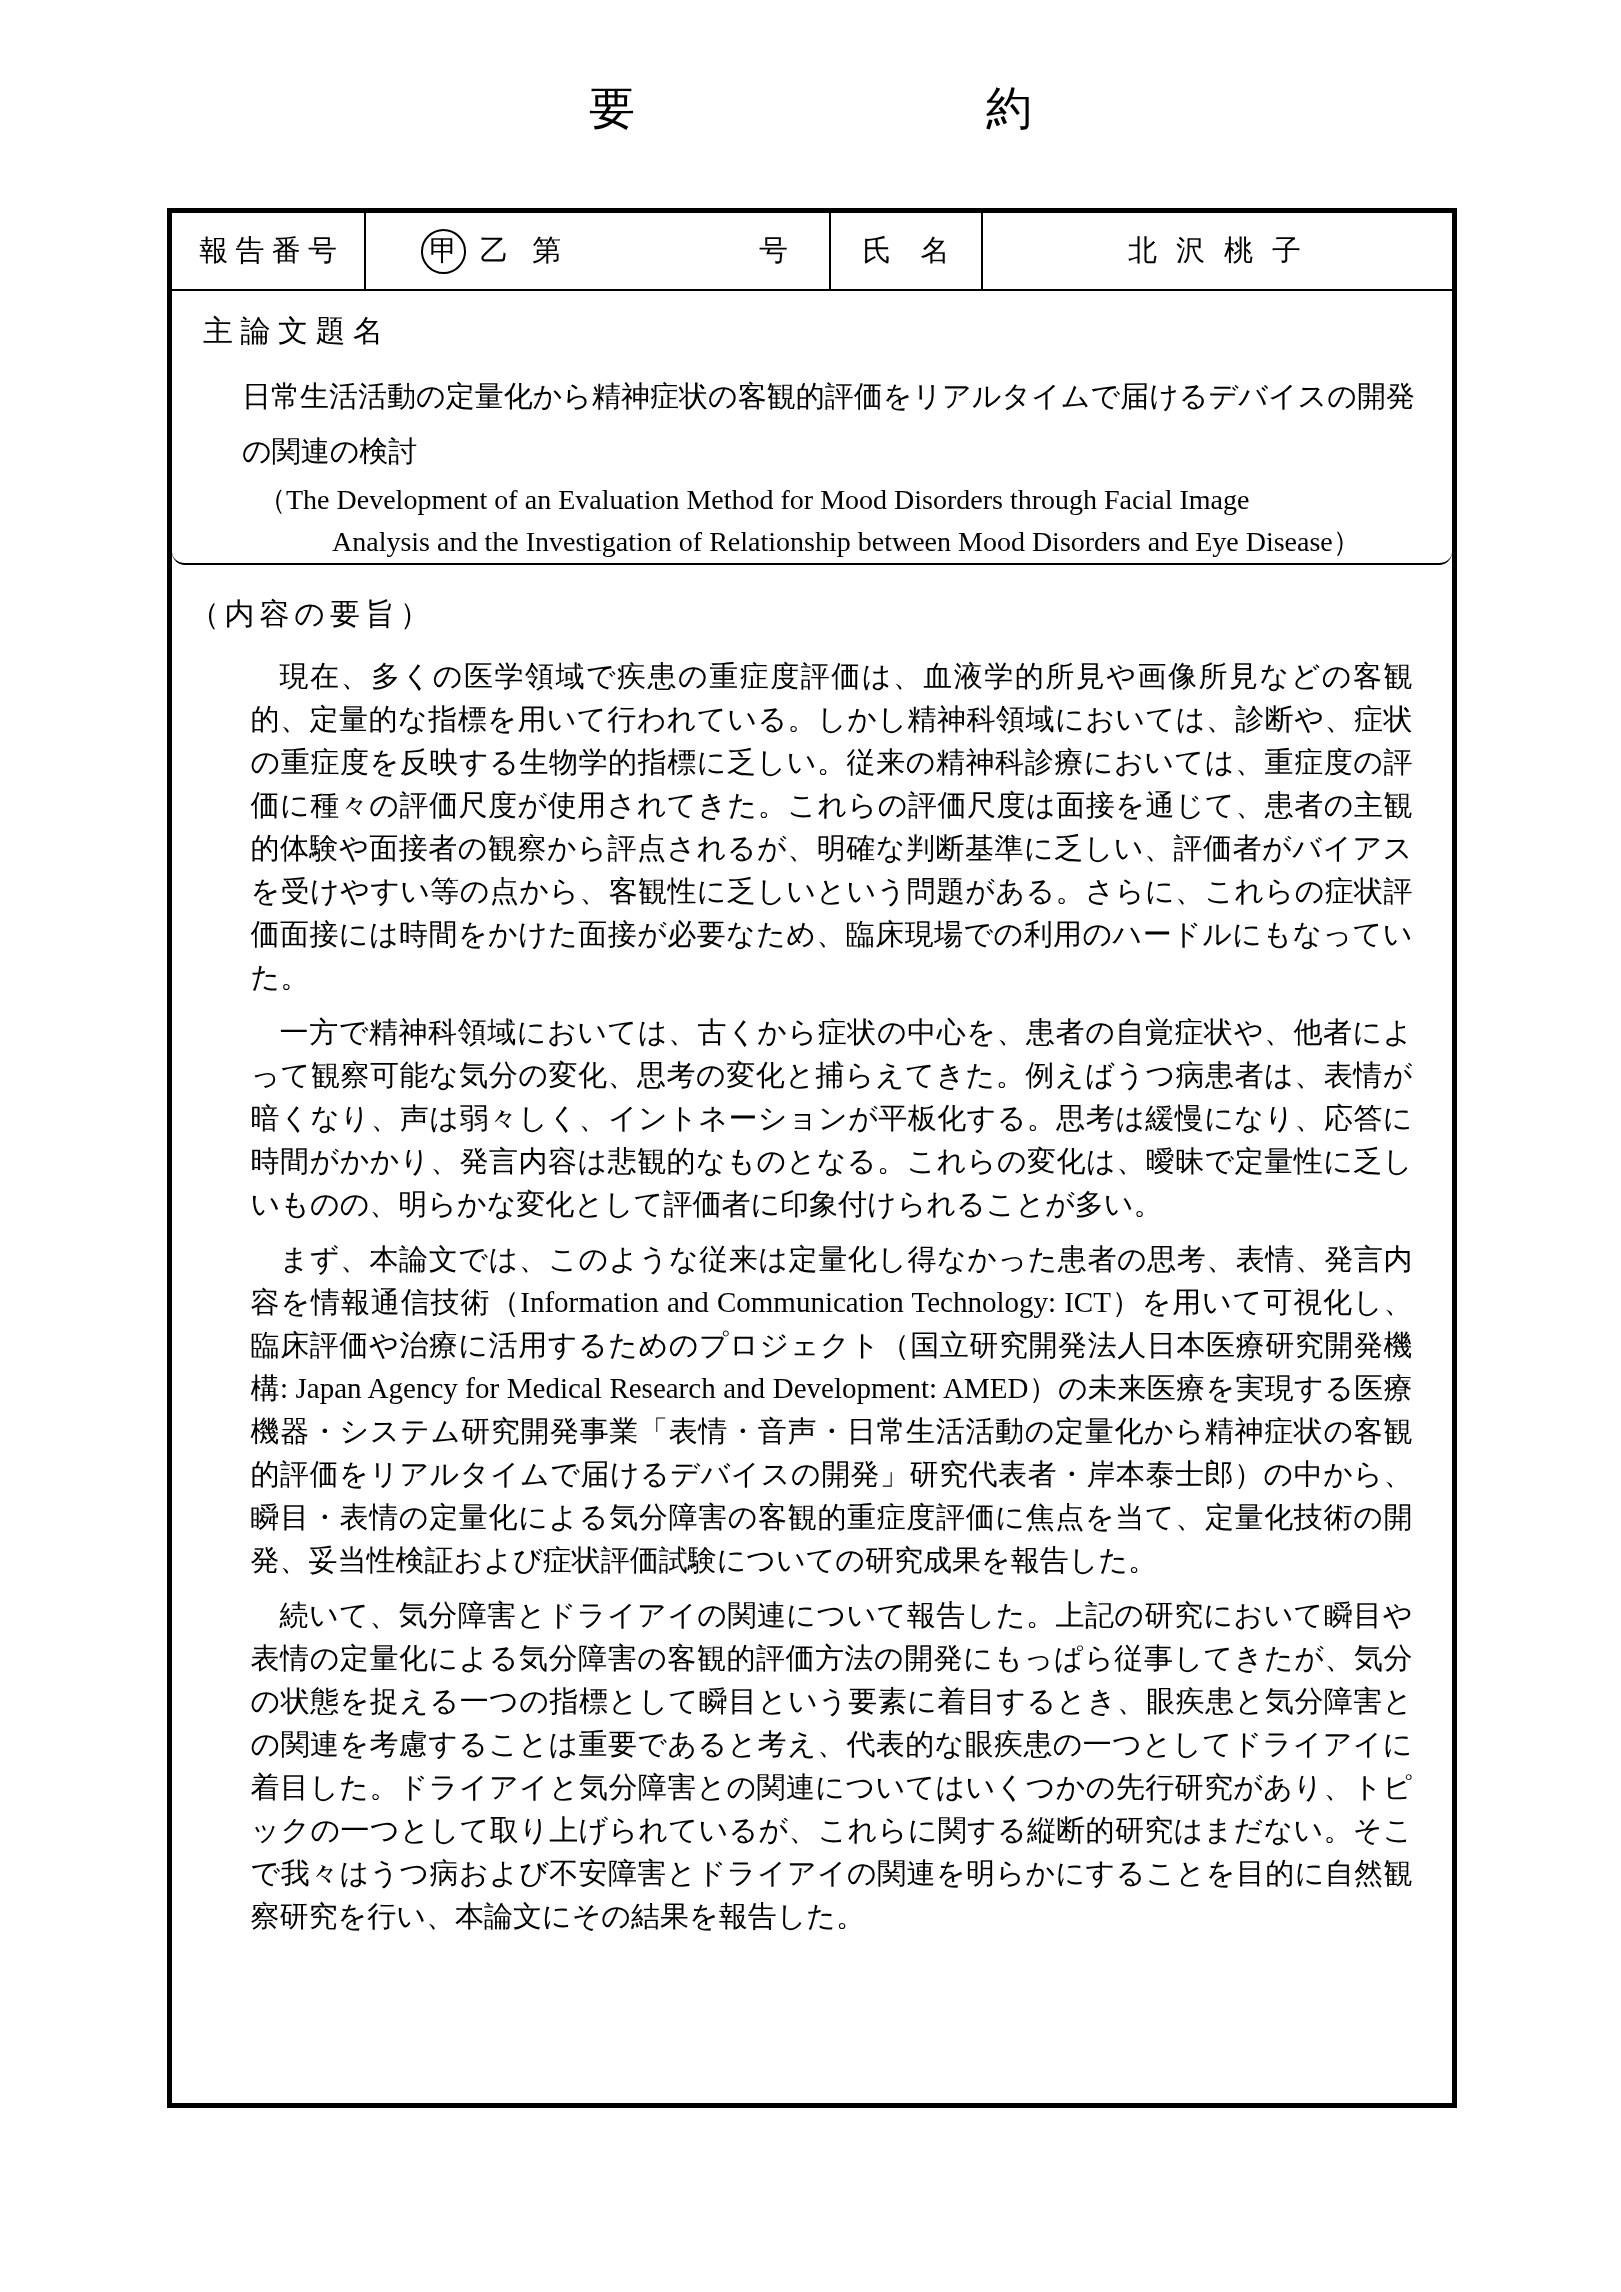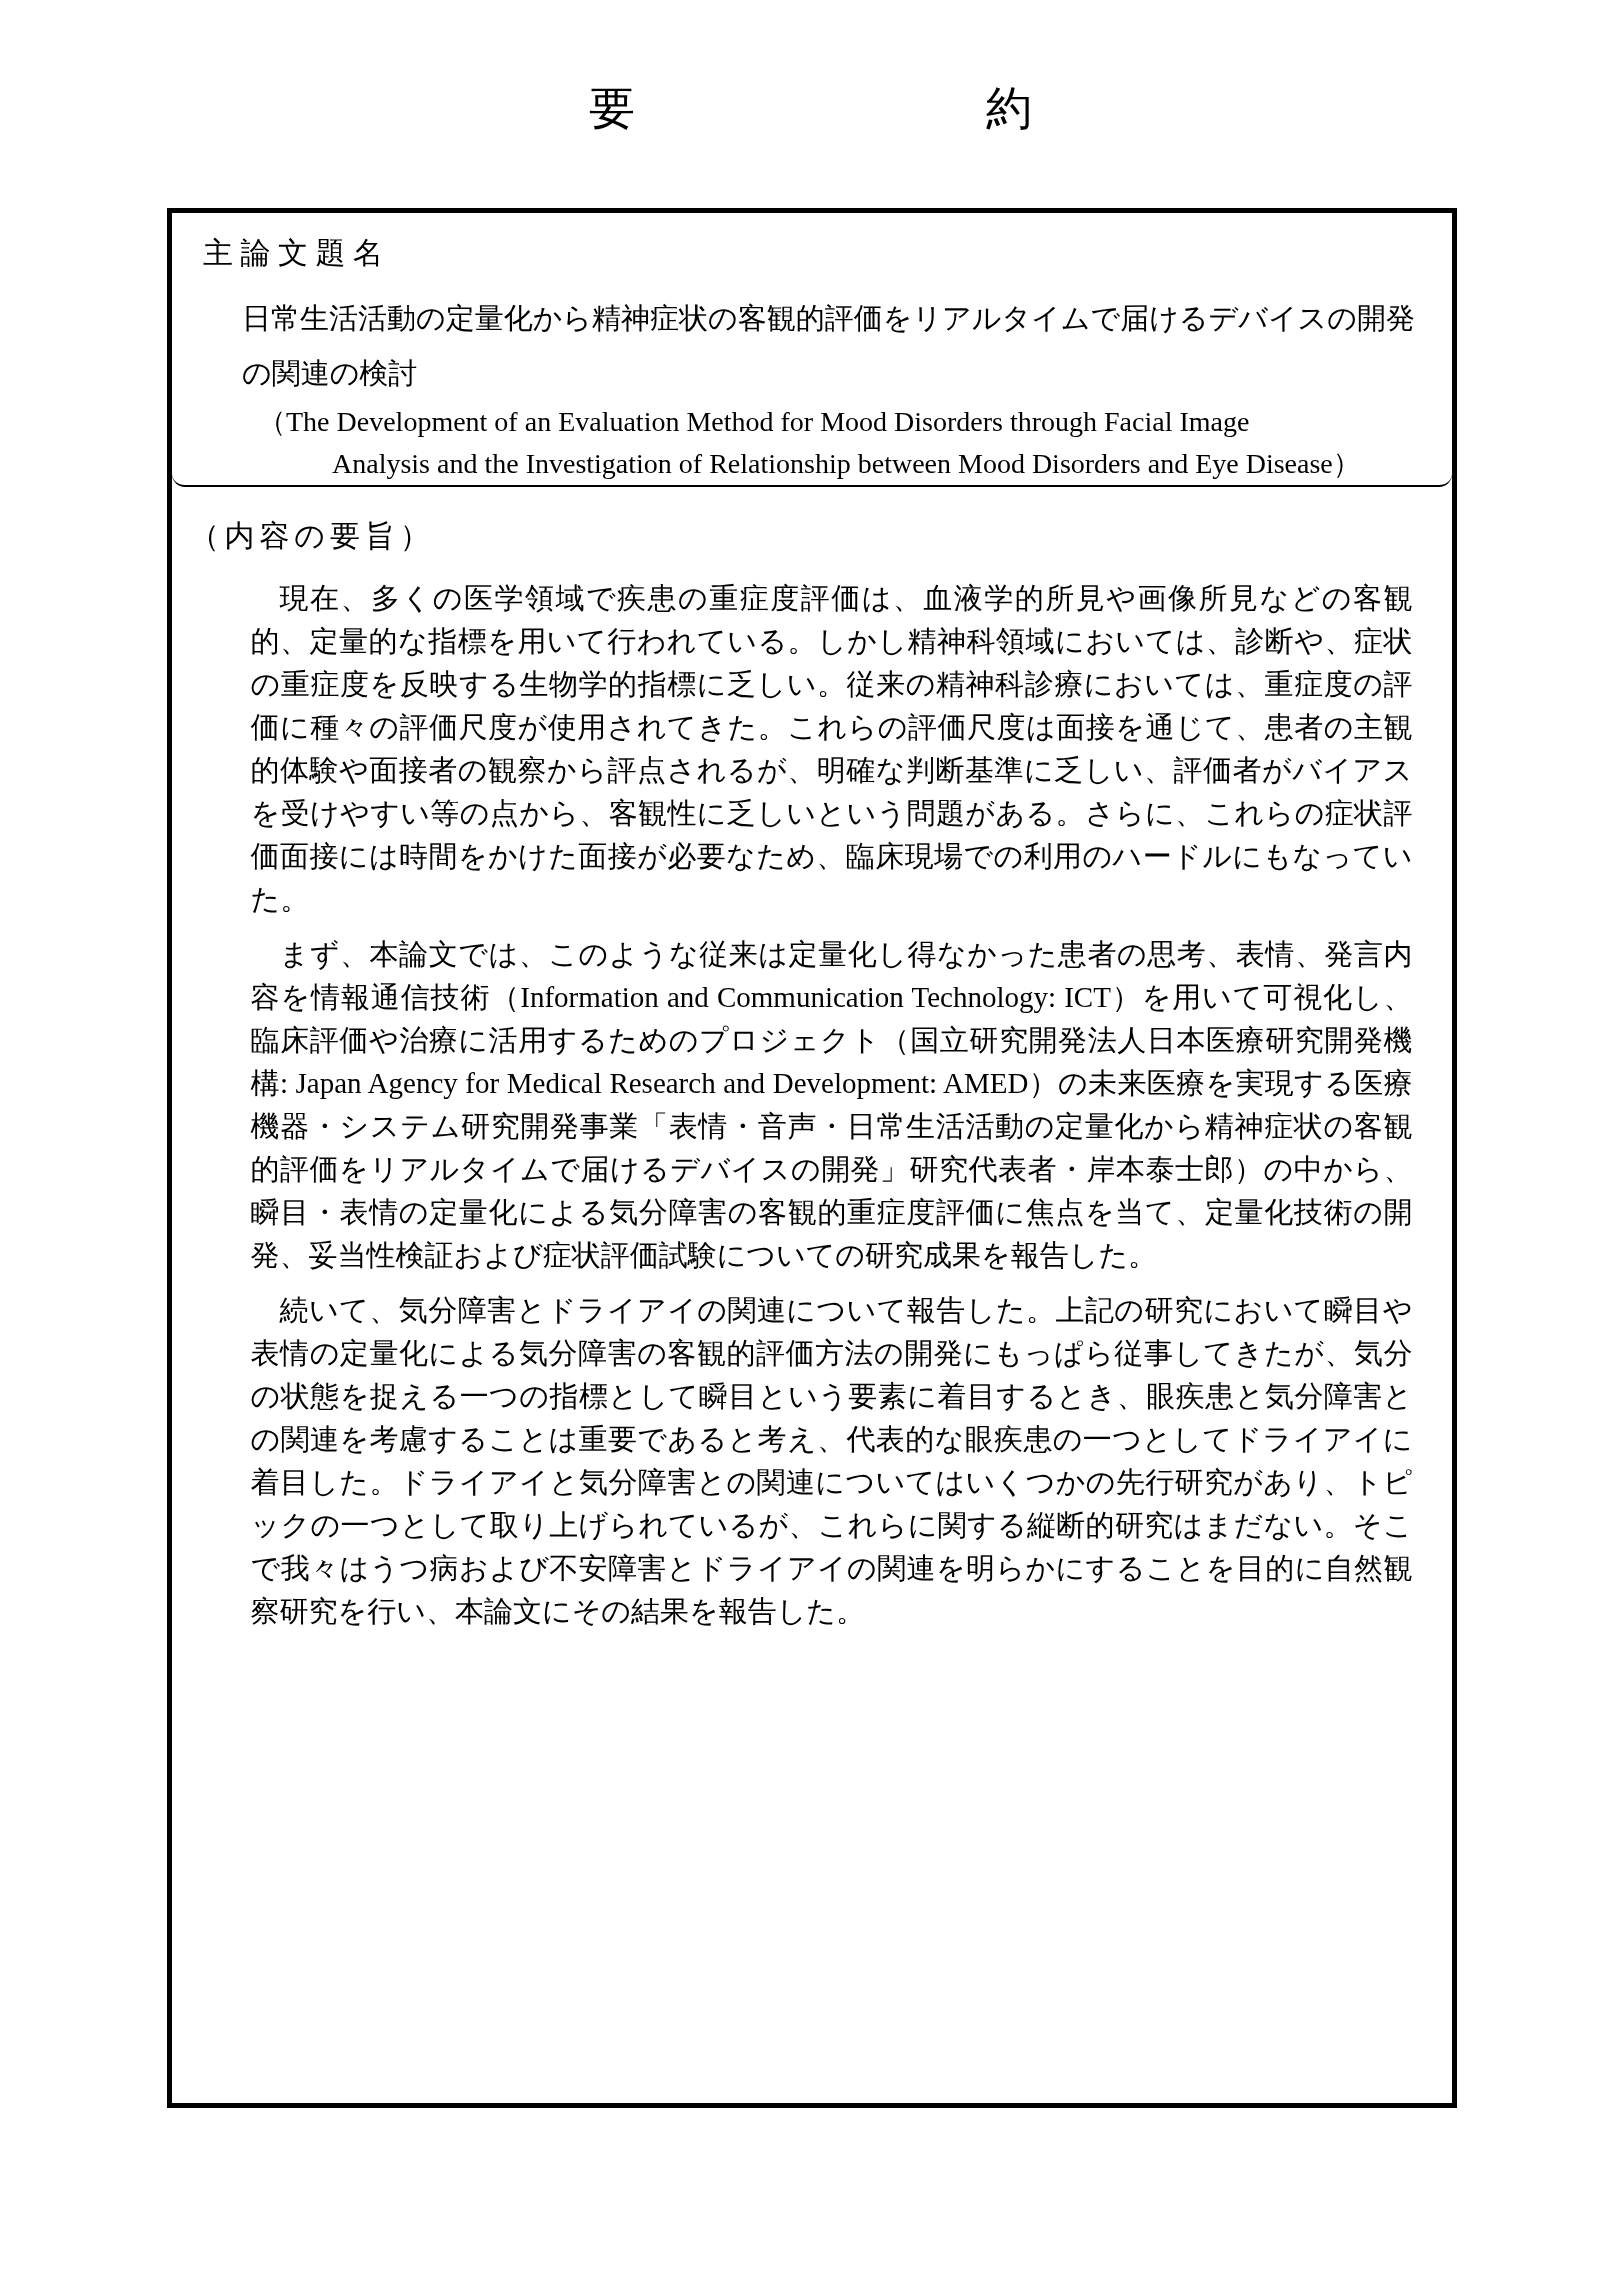--- a/index.html
+++ b/index.html
@@ -132,37 +132,50 @@
 
 <div class="page">
 
   <div class="doc-title">
     <span>要</span>
     <span>約</span>
   </div>
 
   <div class="form-table">
 
+    <div class="header-row">
+      <div class="cell cell-report-label">報 告 番 号</div>
+      <div class="cell cell-report-value">
+        <span class="grade-kou">甲</span>
+        <span class="grade-otsu">乙</span>
+        <span class="number-prefix">第</span>
+        <span class="header-spacer"></span>
+        <span class="number-suffix">号</span>
+      </div>
+      <div class="cell cell-name-label">氏　名</div>
+      <div class="cell cell-name-value">北 沢 桃 子</div>
+    </div>
 
     <div class="title-section">
       <div class="section-label">主 論 文 題 名</div>
       <div class="jp-title">
         <div>日常生活活動の定量化から精神症状の客観的評価をリアルタイムで届けるデバイスの開発</div>
         <div>の関連の検討</div>
       </div>
       <div class="en-title">
         <div>（The Development of an Evaluation Method for Mood Disorders through Facial Image</div>
         <div class="en-title-line2">Analysis and the Investigation of Relationship between Mood Disorders and Eye Disease）</div>
       </div>
     </div>
 
     <div class="abstract-section">
       <div class="abstract-label">（内容の要旨）</div>
       <div class="abstract-body">
           <p class="abs-para">現在、多くの医学領域で疾患の重症度評価は、血液学的所見や画像所見などの客観的、定量的な指標を用いて行われている。しかし精神科領域においては、診断や、症状の重症度を反映する生物学的指標に乏しい。従来の精神科診療においては、重症度の評価に種々の評価尺度が使用されてきた。これらの評価尺度は面接を通じて、患者の主観的体験や面接者の観察から評点されるが、明確な判断基準に乏しい、評価者がバイアスを受けやすい等の点から、客観性に乏しいという問題がある。さらに、これらの症状評価面接には時間をかけた面接が必要なため、臨床現場での利用のハードルにもなっていた。</p>
+          <p class="abs-para">一方で精神科領域においては、古くから症状の中心を、患者の自覚症状や、他者によって観察可能な気分の変化、思考の変化と捕らえてきた。例えばうつ病患者は、表情が暗くなり、声は弱々しく、イントネーションが平板化する。思考は緩慢になり、応答に時間がかかり、発言内容は悲観的なものとなる。これらの変化は、曖昧で定量性に乏しいものの、明らかな変化として評価者に印象付けられることが多い。</p>
           <p class="abs-para">まず、本論文では、このような従来は定量化し得なかった患者の思考、表情、発言内容を情報通信技術（Information and Communication Technology: ICT）を用いて可視化し、臨床評価や治療に活用するためのプロジェクト（国立研究開発法人日本医療研究開発機構: Japan Agency for Medical Research and Development: AMED）の未来医療を実現する医療機器・システム研究開発事業「表情・音声・日常生活活動の定量化から精神症状の客観的評価をリアルタイムで届けるデバイスの開発」研究代表者・岸本泰士郎）の中から、瞬目・表情の定量化による気分障害の客観的重症度評価に焦点を当て、定量化技術の開発、妥当性検証および症状評価試験についての研究成果を報告した。</p>
           <p class="abs-para">続いて、気分障害とドライアイの関連について報告した。上記の研究において瞬目や表情の定量化による気分障害の客観的評価方法の開発にもっぱら従事してきたが、気分の状態を捉える一つの指標として瞬目という要素に着目するとき、眼疾患と気分障害との関連を考慮することは重要であると考え、代表的な眼疾患の一つとしてドライアイに着目した。ドライアイと気分障害との関連についてはいくつかの先行研究があり、トピックの一つとして取り上げられているが、これらに関する縦断的研究はまだない。そこで我々はうつ病および不安障害とドライアイの関連を明らかにすることを目的に自然観察研究を行い、本論文にその結果を報告した。</p>
         </div>
     </div>
 
   </div>
 </div>
 
 
 </body></html>

